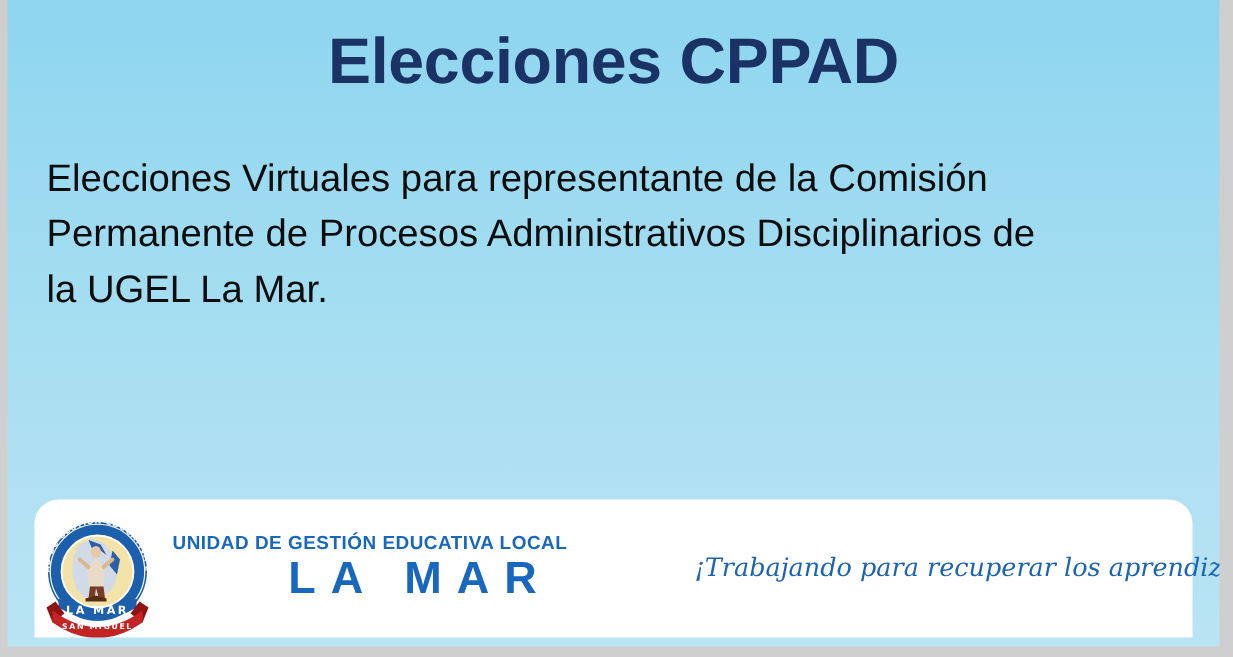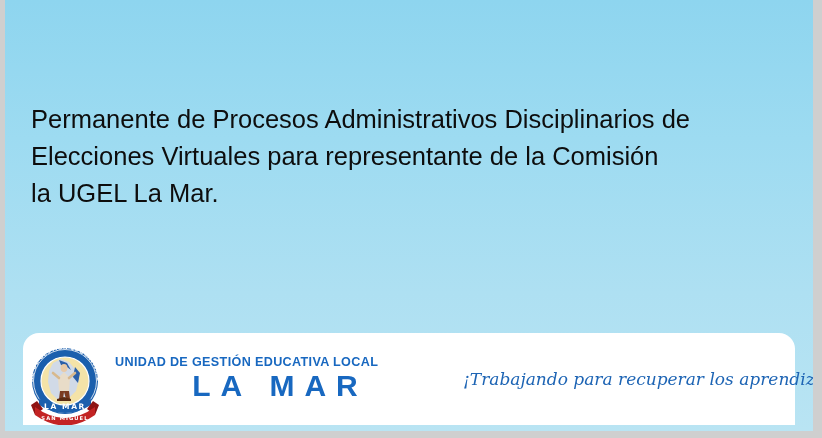--- a/index.html
+++ b/index.html
@@ -132,24 +132,25 @@
     color: #1d64b4;
     white-space: nowrap;
   }
 </style>
 </head>
 <body>
 
 <div class="slide">
   <div class="canvas">
 
+    <div class="title">Elecciones CPPAD</div>
 
     <div class="body-text">
+      <div>Elecciones Virtuales para representante de la Comisión</div>
       <div>Permanente de Procesos Administrativos Disciplinarios de</div>
-      <div>Elecciones Virtuales para representante de la Comisión</div>
       <div class="lastline">la UGEL La Mar.</div>
     </div>
 
 
     <div class="footer-panel">
 
       <div class="seal">
         <svg width="84" height="88" viewBox="0 0 84 88" xmlns="http://www.w3.org/2000/svg">
           <defs>
             <path id="ringpath" d="M 42 78 m -33,0 a 33,33 0 1,1 66,0 a 33,33 0 1,1 -66,0"></path>

